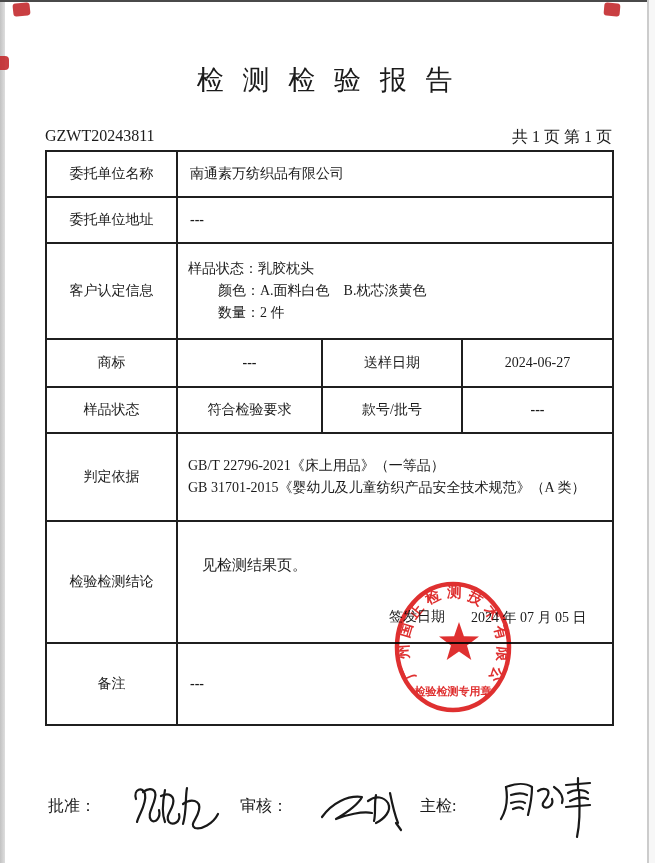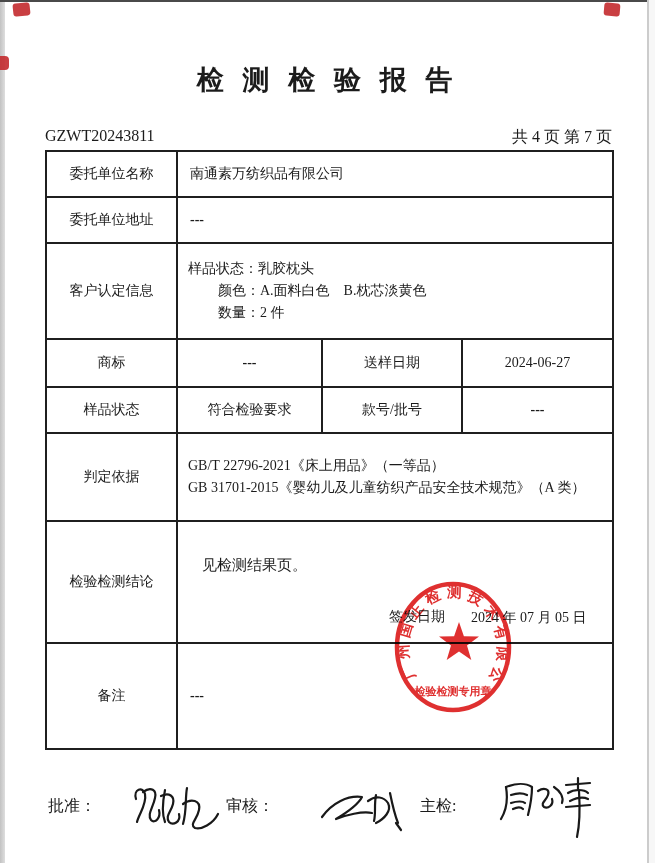--- a/index.html
+++ b/index.html
@@ -13,21 +13,21 @@
     background:linear-gradient(90deg,#c2c2c2,#dedede); }
   .edge-right { position:absolute; left:647px; top:0; width:2px; height:863px; background:#cccccc; }
   .edge-right-pale { position:absolute; left:649px; top:0; width:6px; height:863px; background:#f7f7f7; }
 
   .red-mark { position:absolute; background:#c32a2e; opacity:.9; border-radius:3px; }
   .red-mark.m1 { left:13px; top:3px; width:17px; height:13px; transform:rotate(-6deg); }
   .red-mark.m2 { left:604px; top:3px; width:16px; height:13px; transform:rotate(5deg); }
   .red-mark.m3 { left:0px; top:56px; width:9px; height:14px; border-radius:0 4px 4px 0; }
 
   .title { position:absolute; left:0; top:62px; width:655px; text-align:center;
-    font-size:27px; font-weight:bold; letter-spacing:6px; }
+    font-size:27px; font-weight:normal; letter-spacing:6px; }
   .report-no { position:absolute; left:45px; top:127px; font-size:16px; }
   .page-no { position:absolute; right:43px; top:127px; font-size:16px; }
 
   table.report { position:absolute; left:45px; top:150px; width:567px;
     border-collapse:collapse; table-layout:fixed; }
   table.report td { border:2px solid #1f1f1f; font-size:14px; vertical-align:middle;
     overflow:hidden; }
   td.lbl { text-align:center; }
   td.val-left { text-align:left; padding-left:12px;margin-top:20px; }
   td.val-center { text-align:center; white-space:nowrap; }
@@ -40,21 +40,21 @@
   .concl-text { position:absolute; left:24px; top:34px; font-size:15px; }
   .issue-row { position:absolute; left:0; top:86px; width:100%; font-size:14px; white-space:nowrap; }
   .issue-label { position:absolute; left:211px; top:0; }
   .issue-date { position:absolute; left:293px; top:1px; }
 
   .stamp { position:absolute; left:393px; top:581px; width:122px; height:136px;
     mix-blend-mode:multiply; opacity:.93; pointer-events:none; z-index:6; }
 
   .footer { position:absolute; left:0; top:793px; width:655px; height:60px; font-size:16px; }
   .f-label { position:absolute; top:3px; }
-  .f-batch { left:48px; } .f-review { left:226px; } .f-chief { left:420px; }
+  .f-batch { left:48px; } .f-review { left:240px; } .f-chief { left:420px; }
   .sig { position:absolute; }
   .sig svg { overflow:visible; }
   .sig1 { left:130px; top:-10px; }
   .sig2 { left:318px; top:-8px; }
   .sig3 { left:498px; top:-18px; }
 </style>
 </head>
 <body>
 
 <div class="page">
@@ -62,21 +62,21 @@
   <div class="edge-top"></div>
   <div class="edge-left"></div>
   <div class="edge-right-pale"></div>
   <div class="edge-right"></div>
   <div class="red-mark m1"></div>
   <div class="red-mark m2"></div>
   <div class="red-mark m3"></div>
 
   <div class="title">检 测 检 验 报 告</div>
   <div class="report-no">GZWT20243811</div>
-  <div class="page-no">共 4 页 第 7 页</div>
+  <div class="page-no">共 1 页 第 1 页</div>
 
   <table class="report">
     <colgroup>
         <col style="width:131px">
         <col style="width:145px">
         <col style="width:140px">
         <col style="width:151px">
       </colgroup>
     <tbody>
         <tr style="height:46px">
@@ -121,21 +121,21 @@
     <tr style="height:122px">
       <td class="lbl">检验检测结论</td>
       <td colspan="3" class="conclusion">
         <div class="concl-text">见检测结果页。</div>
         <div class="issue-row">
           <span class="issue-label">签发日期</span>
           <span class="issue-date">2024 年 07 月 05 日</span>
         </div>
       </td>
     </tr>
-    <tr style="height:106px">
+    <tr style="height:82px">
       <td class="lbl">备注</td>
       <td class="val-left" colspan="3"><b>---</b></td>
     </tr>
   </tbody>
     </table>
 
   <div class="stamp">
     <svg width="122" height="136" viewBox="0 0 122 136">
       <g fill="none" stroke="#dd2020">
         <ellipse cx="60" cy="66" rx="56" ry="63" stroke-width="4.5"></ellipse>

